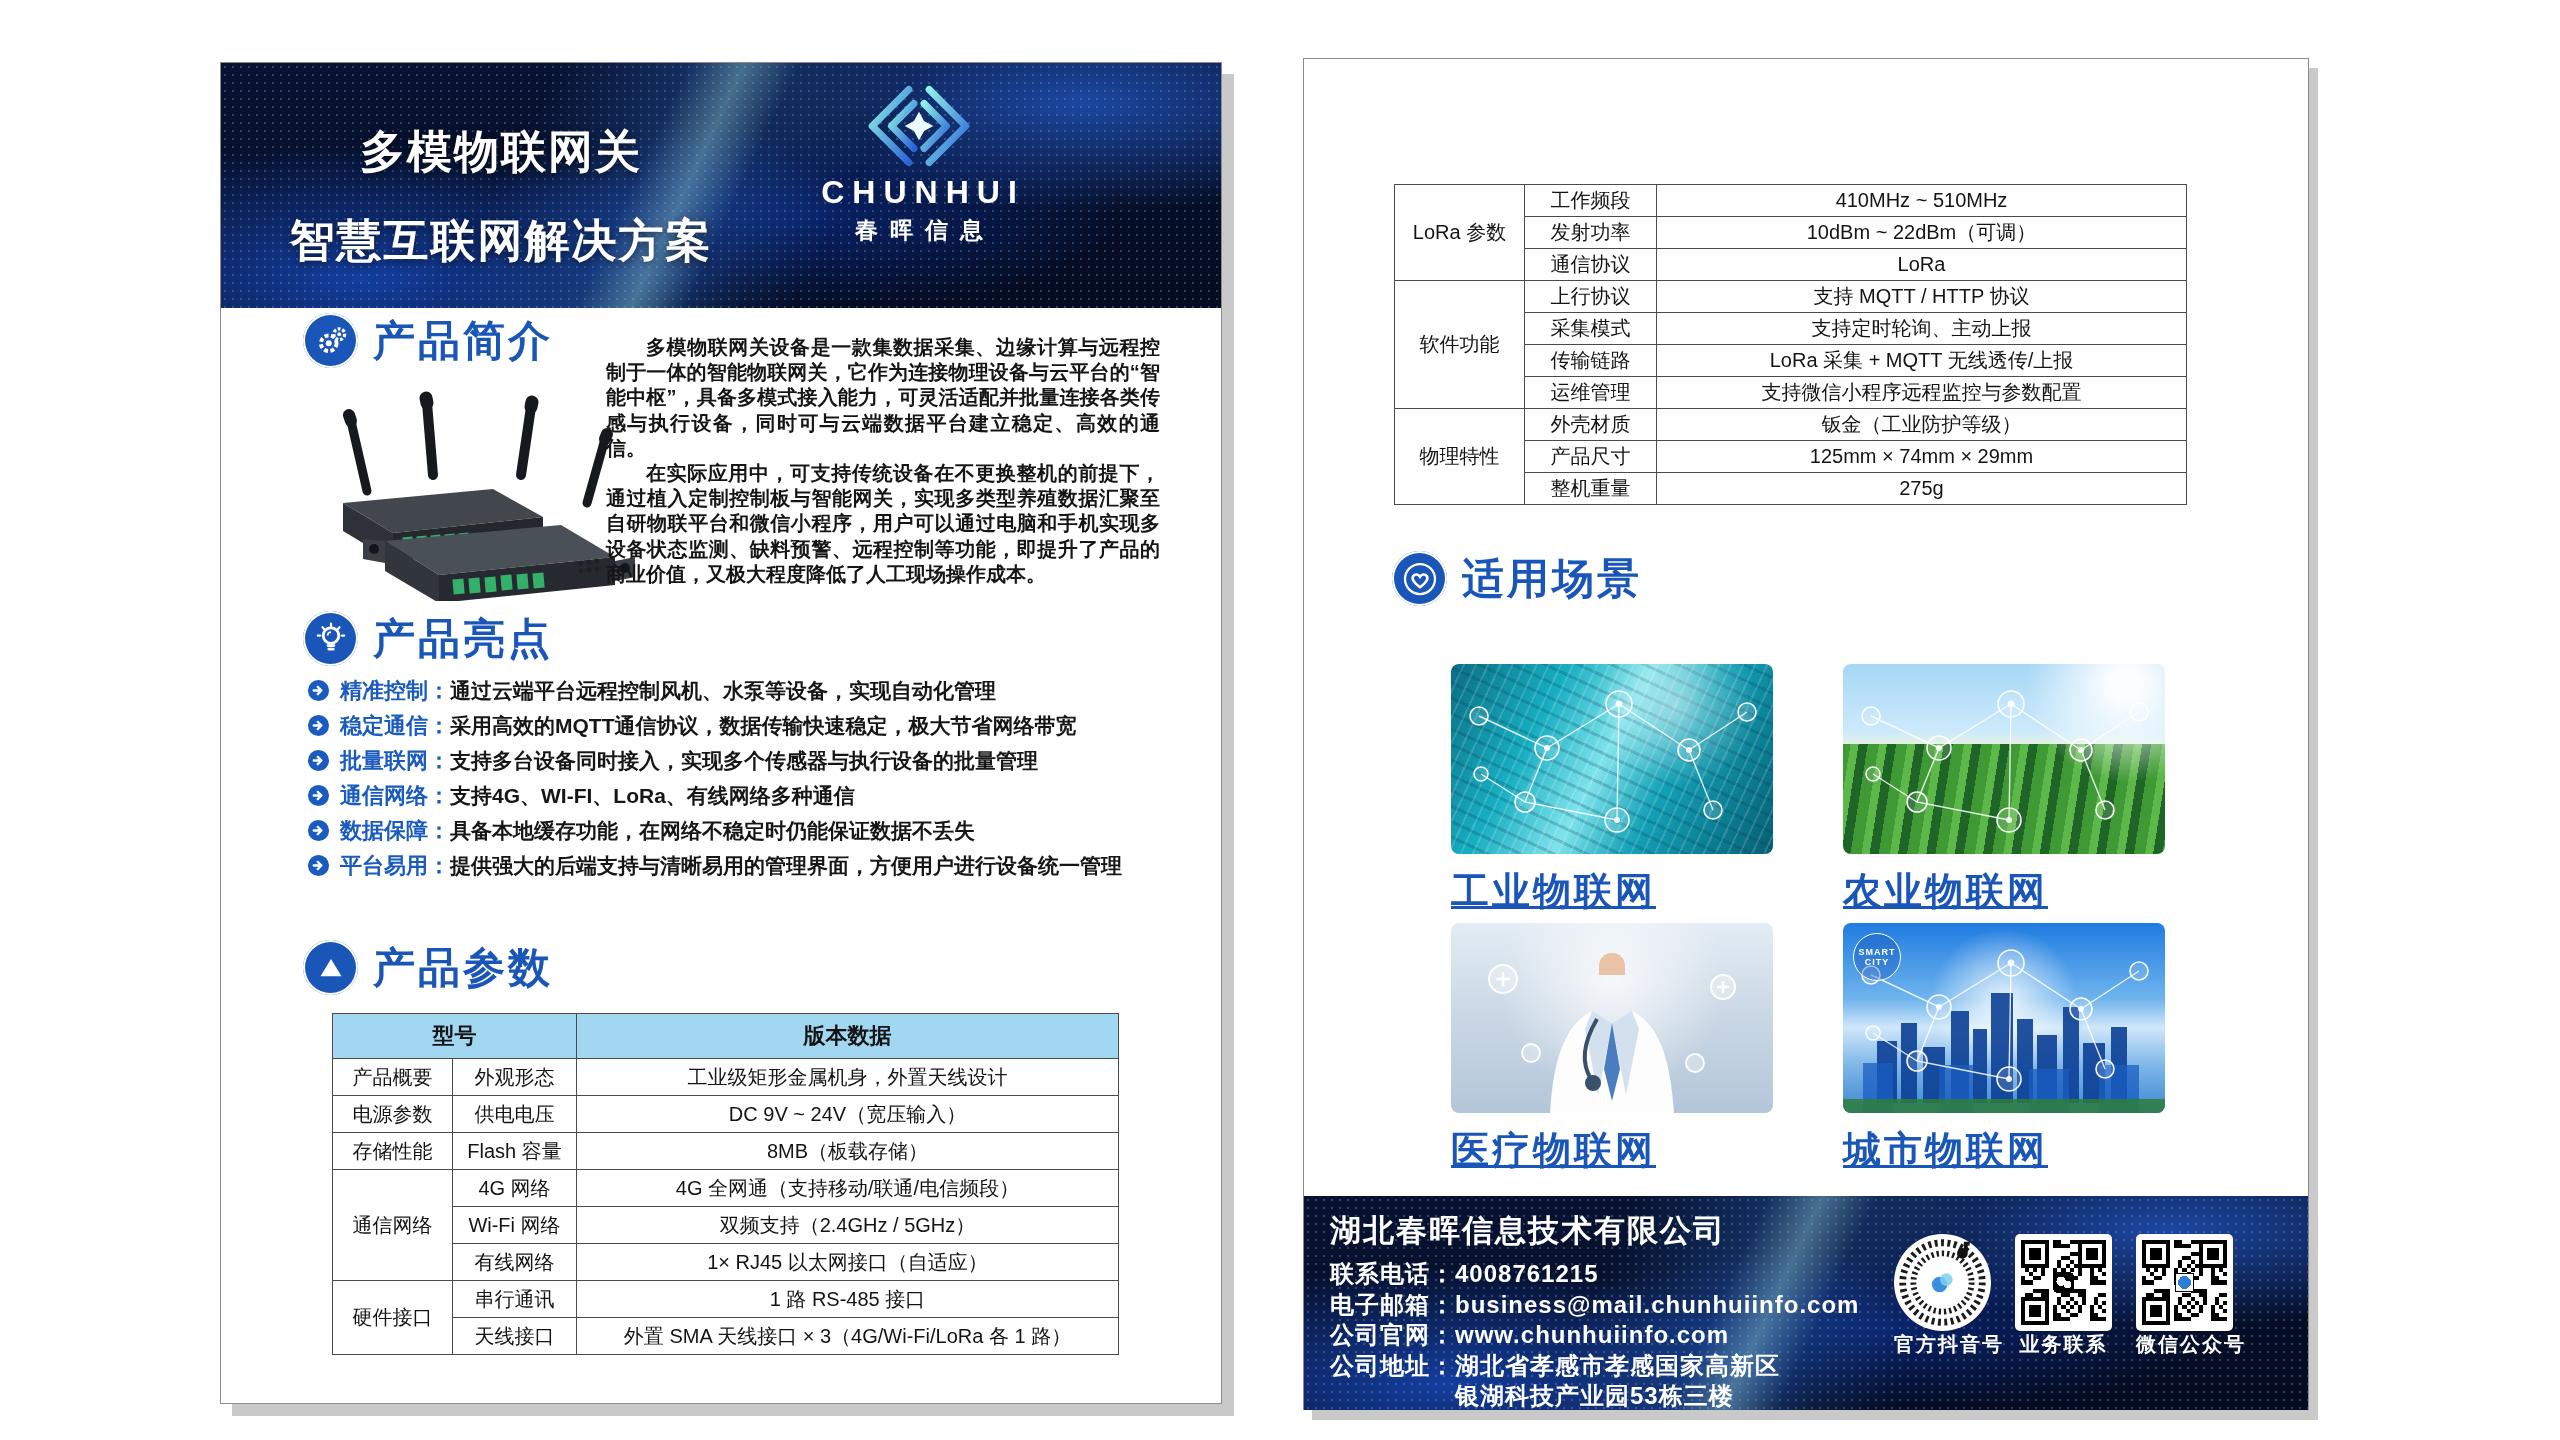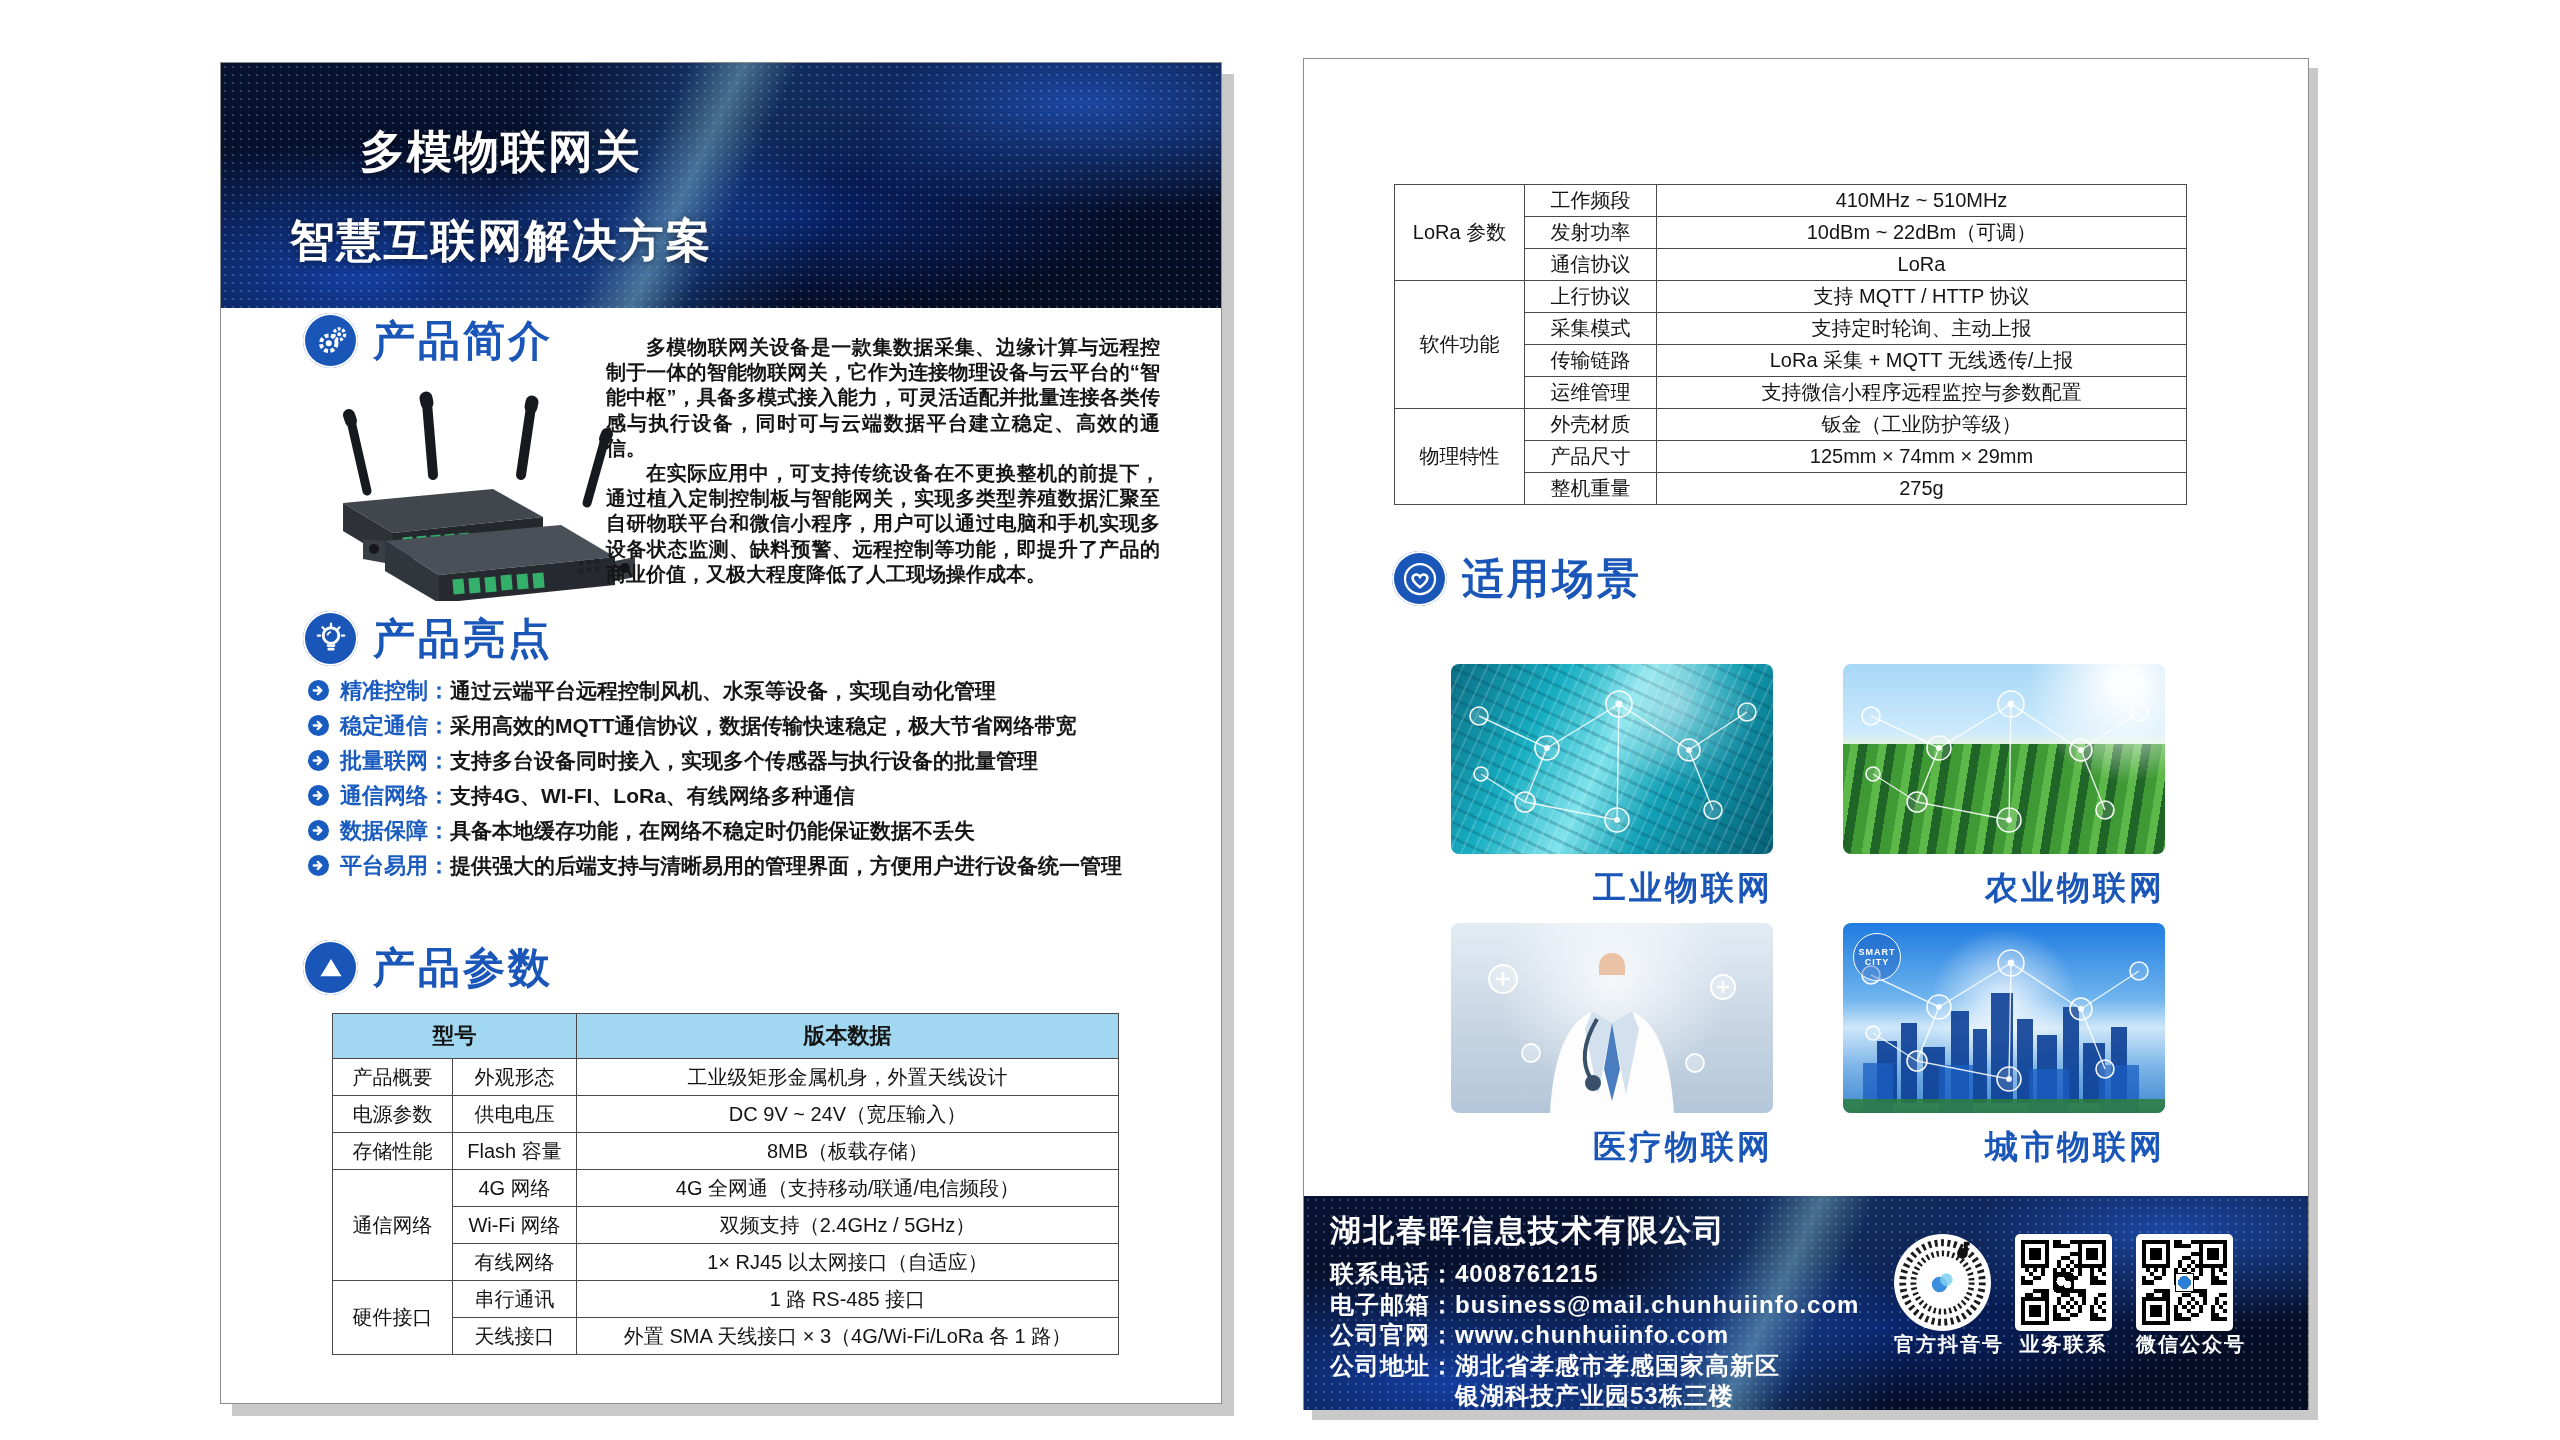--- a/index.html
+++ b/index.html
@@ -56,21 +56,21 @@
       overflow:hidden;white-space:nowrap;color:#141414;}
   .left-table{left:111px;top:950px;width:786px;}
   .left-table th{height:44px;background:#a2d7f2;font-size:22px;font-weight:600;}
   .left-table td{height:36px;font-size:20px;font-weight:500;}
   .right-table{left:90px;top:125px;width:792px;}
   .right-table td{height:31px;font-size:20px;font-weight:500;}
 
   .scene{position:absolute;width:322px;}
   .scene-img{width:322px;height:190px;position:relative;overflow:hidden;border-radius:8px;}
   .scene-img svg{position:absolute;inset:0;width:100%;height:100%;}
-  .scene-cap{margin-top:12px;text-align:right;font-size:33px;font-weight:800;color:#1a56b8;letter-spacing:3px;}
+  .scene-cap{margin-top:12px;text-align:left;font-size:38px;font-weight:800;color:#1a56b8;letter-spacing:3px;text-decoration:underline;}
   .img-industrial{background:
       radial-gradient(circle at 70% 22%, rgba(255,255,255,.45), rgba(0,0,0,0) 30%),
       repeating-linear-gradient(115deg, rgba(255,255,255,.15) 0 2px, rgba(0,0,0,0) 2px 11px),
       repeating-linear-gradient(25deg, rgba(0,60,80,.22) 0 3px, rgba(0,0,0,0) 3px 14px),
       linear-gradient(118deg,#0a6d84 0%,#17aec2 28%,#7fe3ec 48%,#12a0b6 66%,#065f74 100%);}
   .img-agri{background:
       radial-gradient(circle at 88% 10%, rgba(255,255,255,.95) 0 5%, rgba(255,255,255,0) 30%),
       linear-gradient(180deg,#a6d7f5 0%,#cdeafc 36%,#e3f2e4 42%, rgba(0,0,0,0) 42%),
       repeating-linear-gradient(99deg,#1f6527 0 9px,#3f9a35 9px 20px,#5cb848 20px 28px),
       linear-gradient(#2e7d32,#1b5e20);}
@@ -101,20 +101,39 @@
 <body>
 
 <div class="canvas">
 
   <section class="page page-left">
 
     <header class="lp-header wave-bg">
       <div class="lp-title">
         <div>多模物联网关</div>
         <div>智慧互联网解决方案</div>
+      </div>
+      <div class="lp-logo">
+        <svg class="logo-mark" viewBox="0 0 120 84">
+          <defs>
+              <linearGradient id="lgrad" x1="0" y1="0" x2="1" y2="1">
+            <stop offset="0" stop-color="#8ef2e6"></stop>
+                <stop offset="1" stop-color="#2b63d8"></stop>
+              </linearGradient>
+            </defs>
+          <g fill="none" stroke="url(#lgrad)" stroke-width="7" stroke-linecap="round" stroke-linejoin="round">
+            <path d="M50 6 L14 42 L50 78"></path>
+              <path d="M55 20 L33 42 L55 64"></path>
+            <path d="M70 6 L106 42 L70 78"></path>
+              <path d="M65 20 L87 42 L65 64"></path>
+          </g>
+          <path d="M60 28 l5 9 9 5 -9 5 -5 9 -5 -9 -9 -5 9 -5 z" fill="#eafcff"></path>
+        </svg>
+        <div class="logo-en">CHUNHUI</div>
+        <div class="logo-cn">春晖信息</div>
       </div>
     </header>
 
     <div class="section-head" style="left:82px;top:250px;">
       <span class="sec-ico">
         <svg viewBox="0 0 24 24">
           <circle cx="10.5" cy="13.5" r="5.2" fill="none" stroke="#fff" stroke-width="2.6" stroke-dasharray="2.7 1.6"></circle>
           <circle cx="10.5" cy="13.5" r="2" fill="#fff"></circle>
           <circle cx="17.5" cy="7.5" r="3.6" fill="none" stroke="#fff" stroke-width="2.2" stroke-dasharray="1.9 1.2"></circle>
           <circle cx="17.5" cy="7.5" r="1.3" fill="#fff"></circle>

